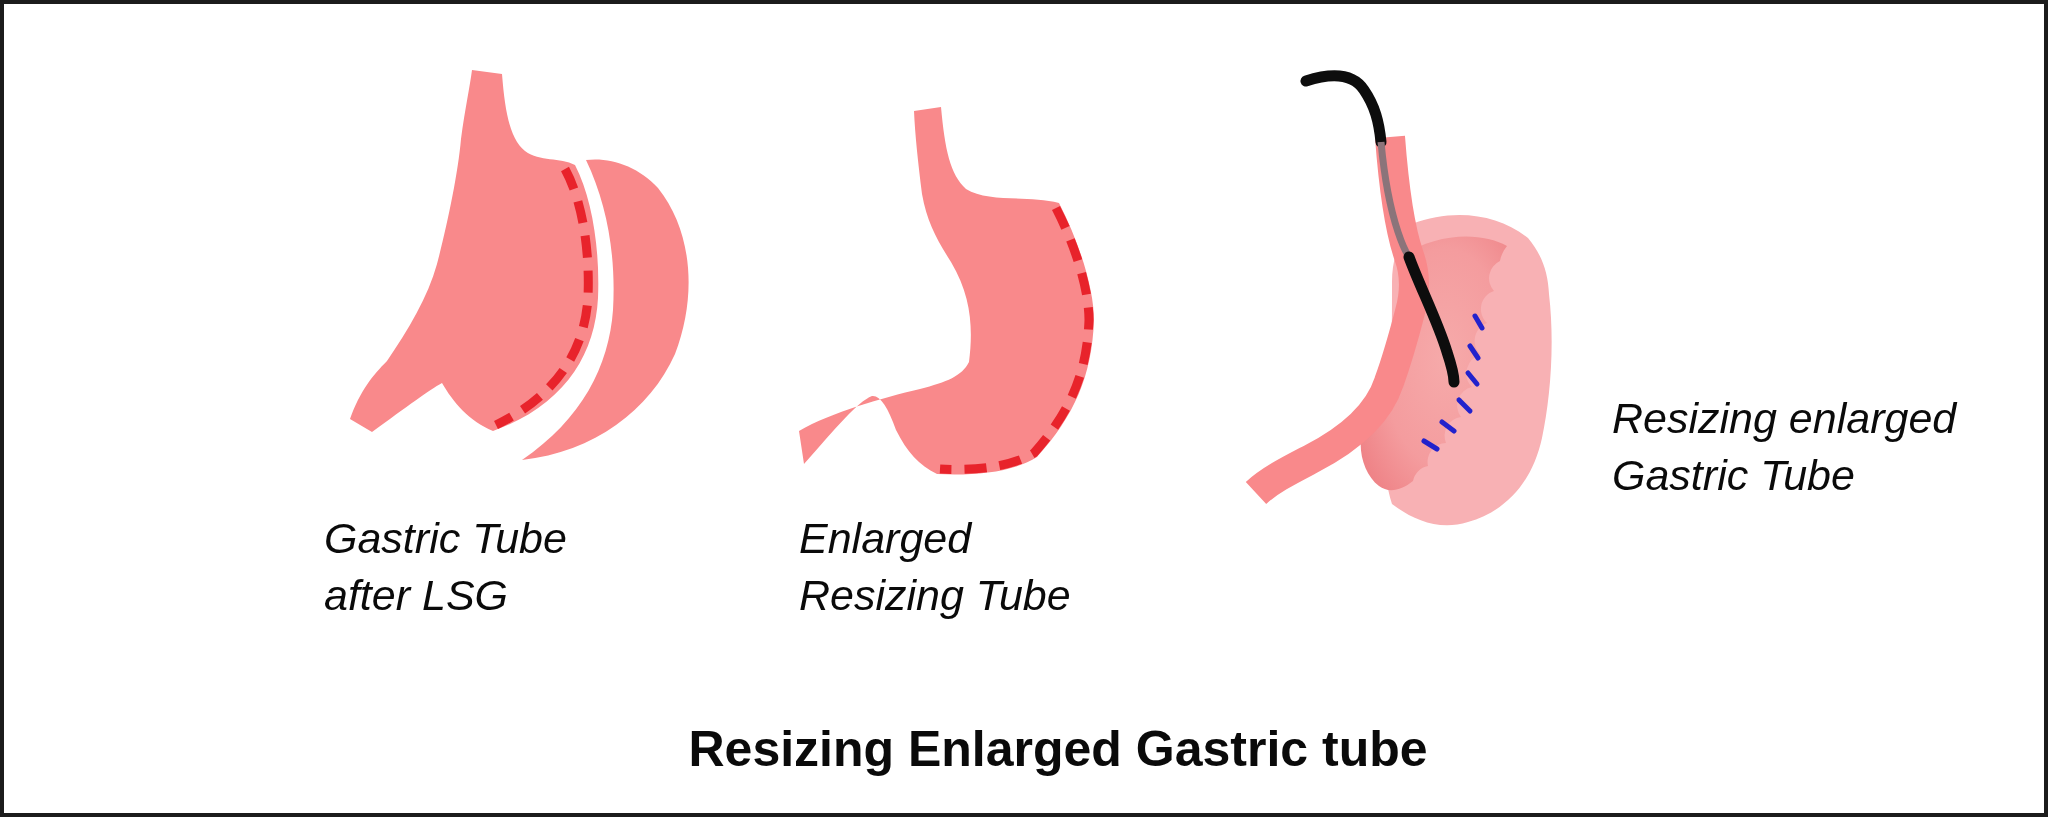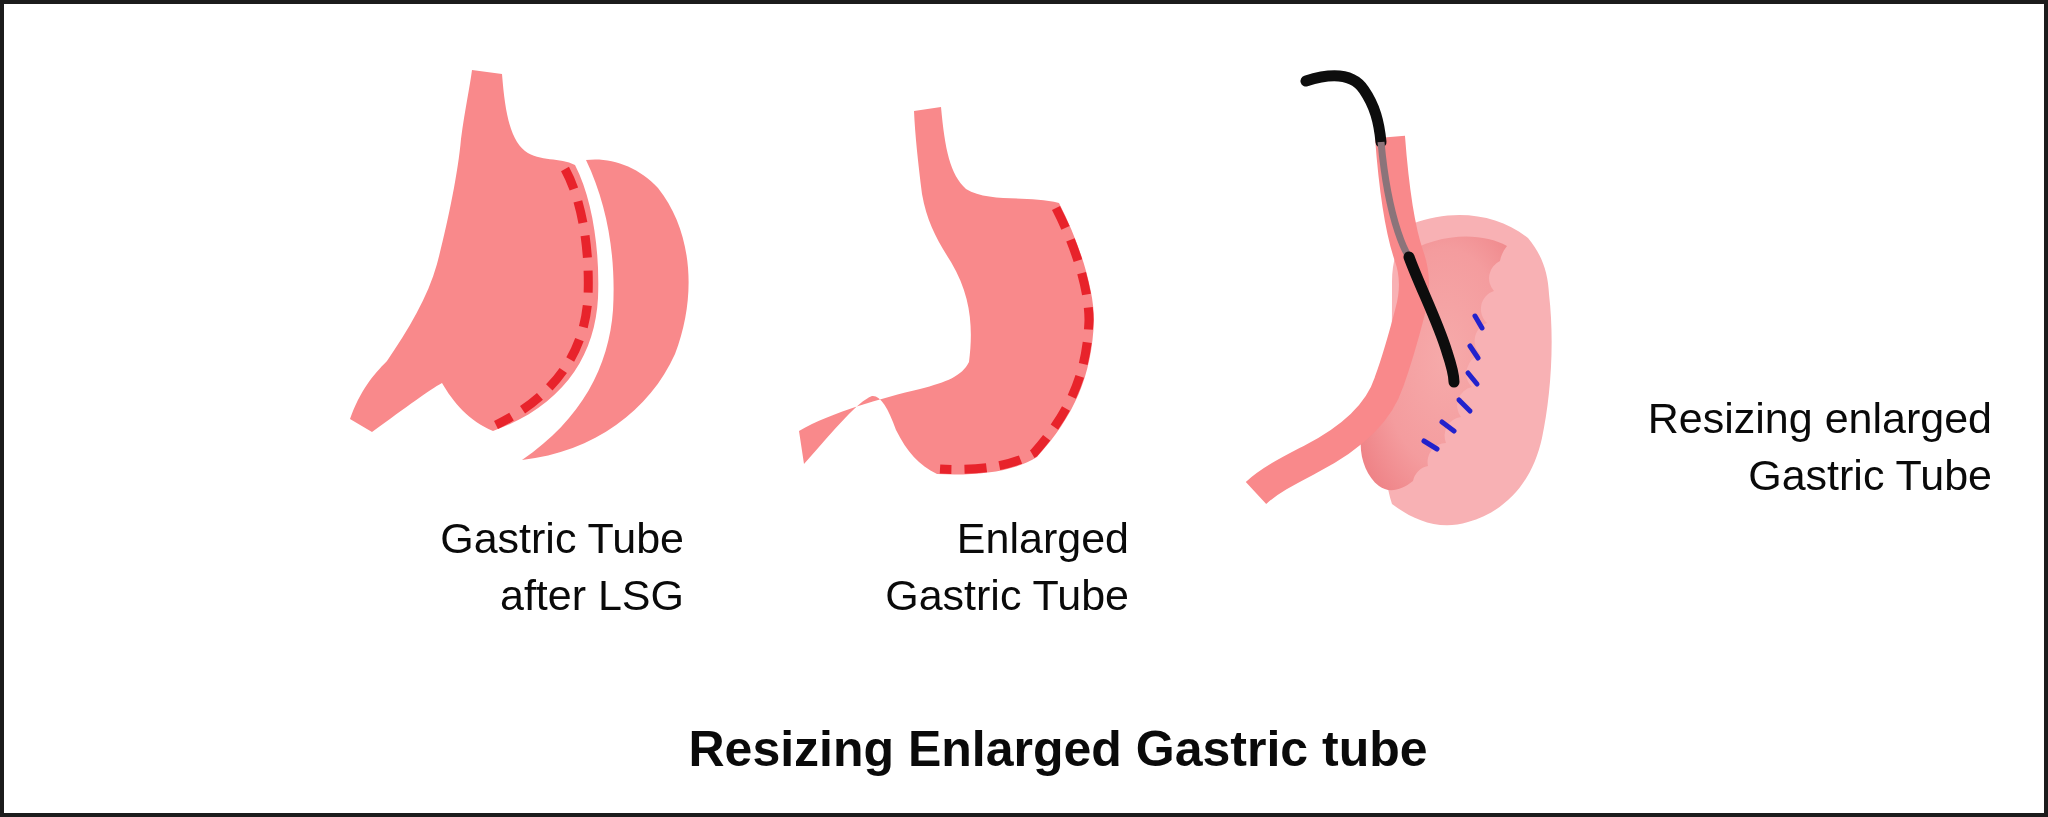--- a/index.html
+++ b/index.html
@@ -11,25 +11,26 @@
     border:4px solid var(--frame,#1c1c1c);
     font-family:"Liberation Sans", sans-serif;
     overflow:hidden;
   }
   .fig{position:absolute;}
   .fig1{left:268px;top:50px;}
   .fig2{left:788px;top:58px;}
   .fig3{left:1238px;top:38px;}
   .caption{
     position:absolute;
-    text-align:right;
+    text-align:left;
     color:var(--label-text,#0a0a0a);
     white-space:pre-line;
     font-size:43px;
     line-height:1.32;
+    font-style:italic;
   }
   .label1{left:320px;top:506px;width:360px;}
   .label2{left:795px;top:506px;width:330px;}
   .label3{left:1608px;top:386px;width:380px;}
   .main-title{
     position:absolute;
     left:569px;top:716px;width:970px;
     text-align:center;
     color:var(--label-text,#0a0a0a);
     font-size:50px;
@@ -164,18 +165,18 @@
       <line class="stitch" x1="226" y1="331" x2="235" y2="342"></line>
       <line class="stitch" x1="217" y1="358" x2="228" y2="369"></line>
       <line class="stitch" x1="200" y1="380" x2="212" y2="389"></line>
       <line class="stitch" x1="182" y1="399" x2="195" y2="407"></line>
     </g>
   </svg>
 
   <div class="caption label1">Gastric Tube
 after LSG</div>
   <div class="caption label2">Enlarged
-Gastric Tube</div>
+Resizing Tube</div>
   <div class="caption label3">Resizing enlarged
 Gastric Tube</div>
 
   <div class="main-title">Resizing Enlarged Gastric tube</div>
 </div>
 
 </body></html>

